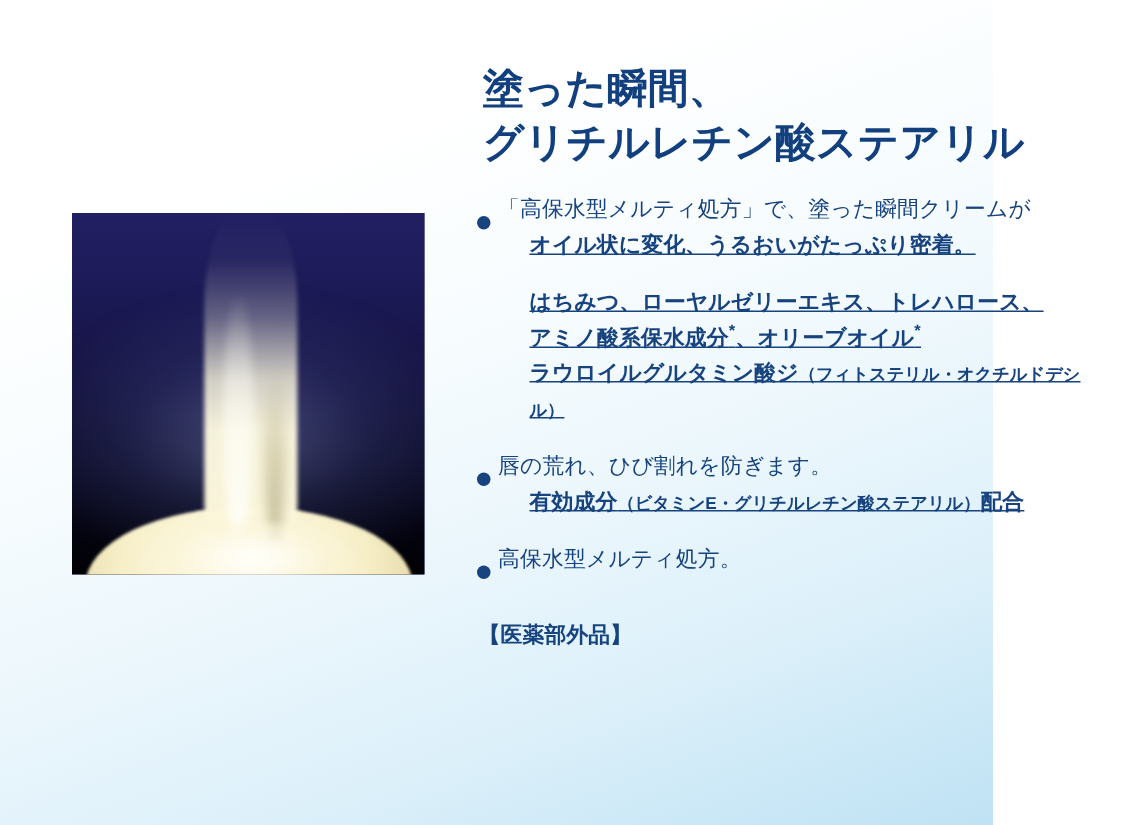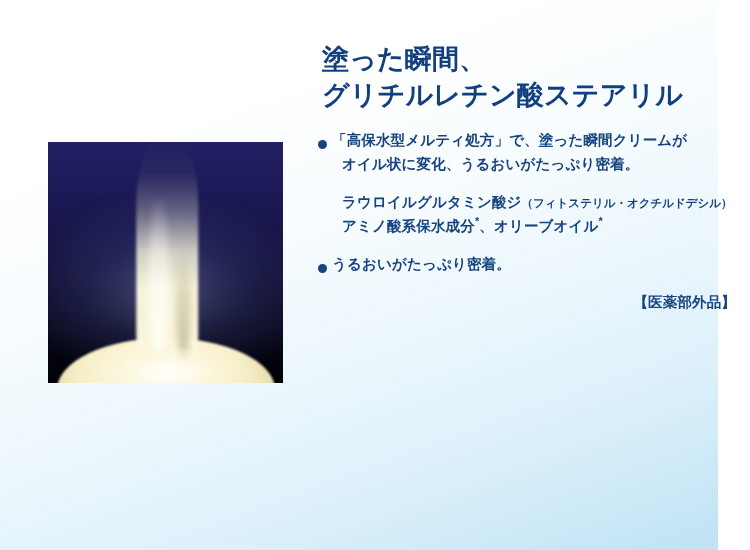--- a/index.html
+++ b/index.html
@@ -8,21 +8,21 @@
   }
   body {
     width: 750px;
     height: 550px;
     overflow: hidden;
     font-family: "Liberation Serif", "DejaVu Serif", serif;
   }
 
   #page {
     position: relative;
-    width: 718px;
+    width: 662px;
     height: 550px;
     box-sizing: border-box;
     background:
       linear-gradient(160deg,
         #ffffff 0%,
         #ffffff 22%,
         #f7fcfe 42%,
         #eaf6fc 62%,
         #dcf0fa 78%,
         #c9e7f6 92%,
@@ -173,67 +173,67 @@
     line-height: 1.32;
     letter-spacing: 0.2px;
     margin: 0 0 16px 4px;
   }
   #headline .hl-line { display: block; white-space: nowrap; }
 
   .block { margin-bottom: 15px; }
 
   .bullet-line {
     display: flex;
-    align-items: center;
+    align-items: flex-end;
+    color: #17437f;
+    font-family: "Liberation Sans", "DejaVu Sans", sans-serif;
+    font-weight: normal;
+    font-size: 14.5px;
+    line-height: 1.62;
+    letter-spacing: 0.15px;
+  }
+  .dot {
+    flex: 0 0 auto;
+    width: 9px;
+    height: 9px;
+    border-radius: 50%;
+    background: #17437f;
+    margin: 7px 5px 0 0;
+  }
+  .bullet-text { flex: 1 1 auto; }
+
+  .sub-line {
     color: #17437f;
     font-family: "Liberation Sans", "DejaVu Sans", sans-serif;
     font-weight: bold;
     font-size: 14.5px;
     line-height: 1.62;
     letter-spacing: 0.15px;
-  }
-  .dot {
-    flex: 0 0 auto;
-    width: 9px;
-    height: 9px;
-    border-radius: 50%;
-    background: #17437f;
-    margin: 7px 5px 0 0;
-  }
-  .bullet-text { flex: 1 1 auto; }
-
-  .sub-line {
-    color: #17437f;
-    font-family: "Liberation Sans", "DejaVu Sans", sans-serif;
-    font-weight: bold;
-    font-size: 14.5px;
-    line-height: 1.62;
-    letter-spacing: 0.15px;
-    margin-left: 24px;
+    margin-left: 35px;
+    text-decoration: underline;
   }
 
   .small {
     font-size: 11.5px;
     letter-spacing: 0;
   }
   sup.star {
     font-size: 11px;
     vertical-align: super;
     line-height: 0;
   }
 
   #notice {
     color: #17437f;
     font-family: "Liberation Sans", "DejaVu Sans", sans-serif;
     font-weight: bold;
     font-size: 14.5px;
     letter-spacing: 0.15px;
-    margin-top: 16px;
+    margin-top: 28px;
     margin-left: 1px;
-    text-align: right;
   }
 </style>
 </head>
 <body>
 
 <div id="page">
 
   <div id="product-figure">
     <div class="bg-grad"></div>
     <div class="glow"></div>
@@ -256,28 +256,36 @@
 
     <div class="block">
       <div class="bullet-line">
         <span class="dot"></span>
         <span class="bullet-text">「高保水型メルティ処方」で、塗った瞬間クリームが</span>
       </div>
       <div class="sub-line">オイル状に変化、うるおいがたっぷり密着。</div>
     </div>
 
     <div class="block">
+      <div class="sub-line">はちみつ、ローヤルゼリーエキス、トレハロース、</div>
+      <div class="sub-line">アミノ酸系保水成分<sup class="star">*</sup>、オリーブオイル<sup class="star">*</sup></div>
       <div class="sub-line"><span>ラウロイルグルタミン酸ジ</span><span class="small">（フィトステリル・オクチルドデシル）</span></div>
-      <div class="sub-line">アミノ酸系保水成分<sup class="star">*</sup>、オリーブオイル<sup class="star">*</sup></div>
-    </div>
-
+    </div>
 
     <div class="block">
       <div class="bullet-line">
         <span class="dot"></span>
-        <span class="bullet-text">うるおいがたっぷり密着。</span>
+        <span class="bullet-text">唇の荒れ、ひび割れを防ぎます。</span>
+      </div>
+      <div class="sub-line"><span>有効成分</span><span class="small">（ビタミンE・グリチルレチン酸ステアリル）</span><span>配合</span></div>
+    </div>
+
+    <div class="block">
+      <div class="bullet-line">
+        <span class="dot"></span>
+        <span class="bullet-text">高保水型メルティ処方。</span>
       </div>
     </div>
 
     <div id="notice">【医薬部外品】</div>
 
   </div>
 </div>
 
 </body></html>

